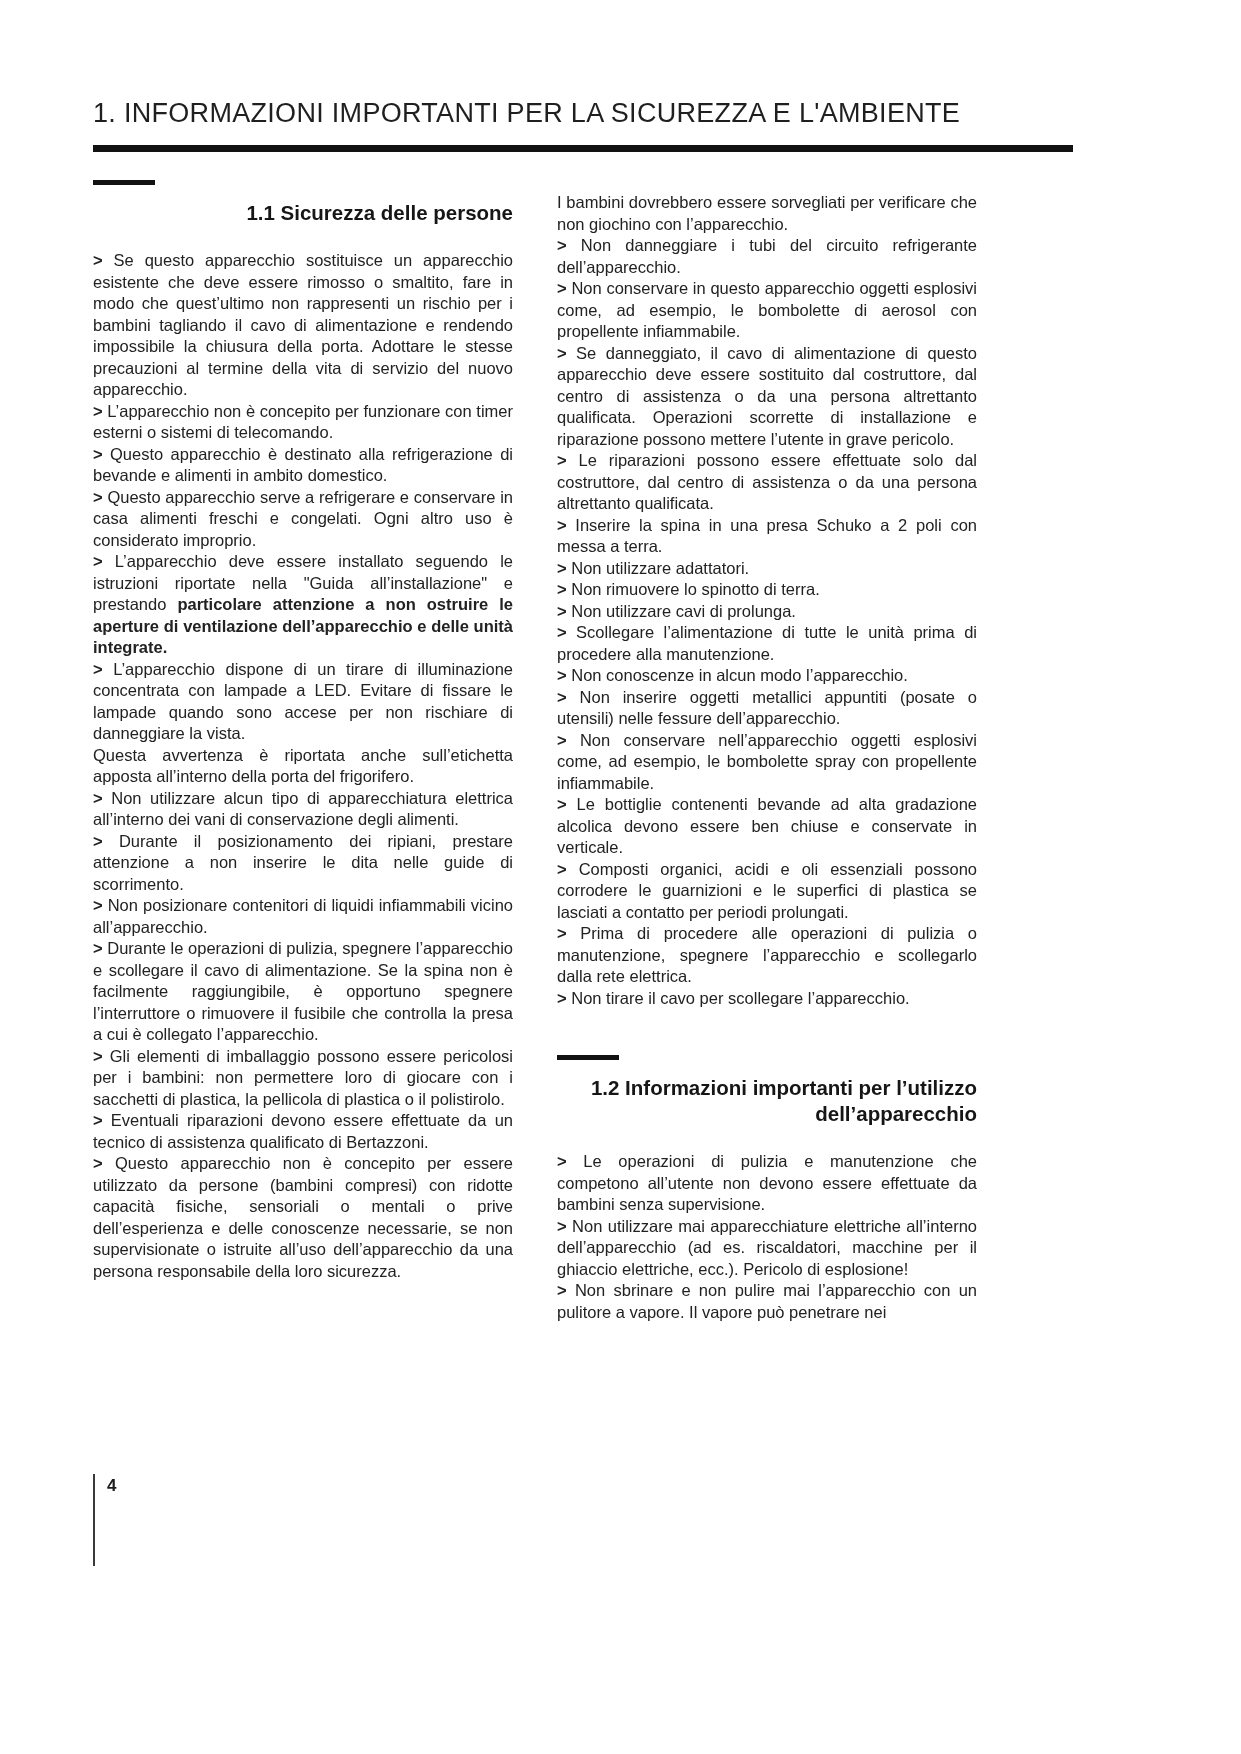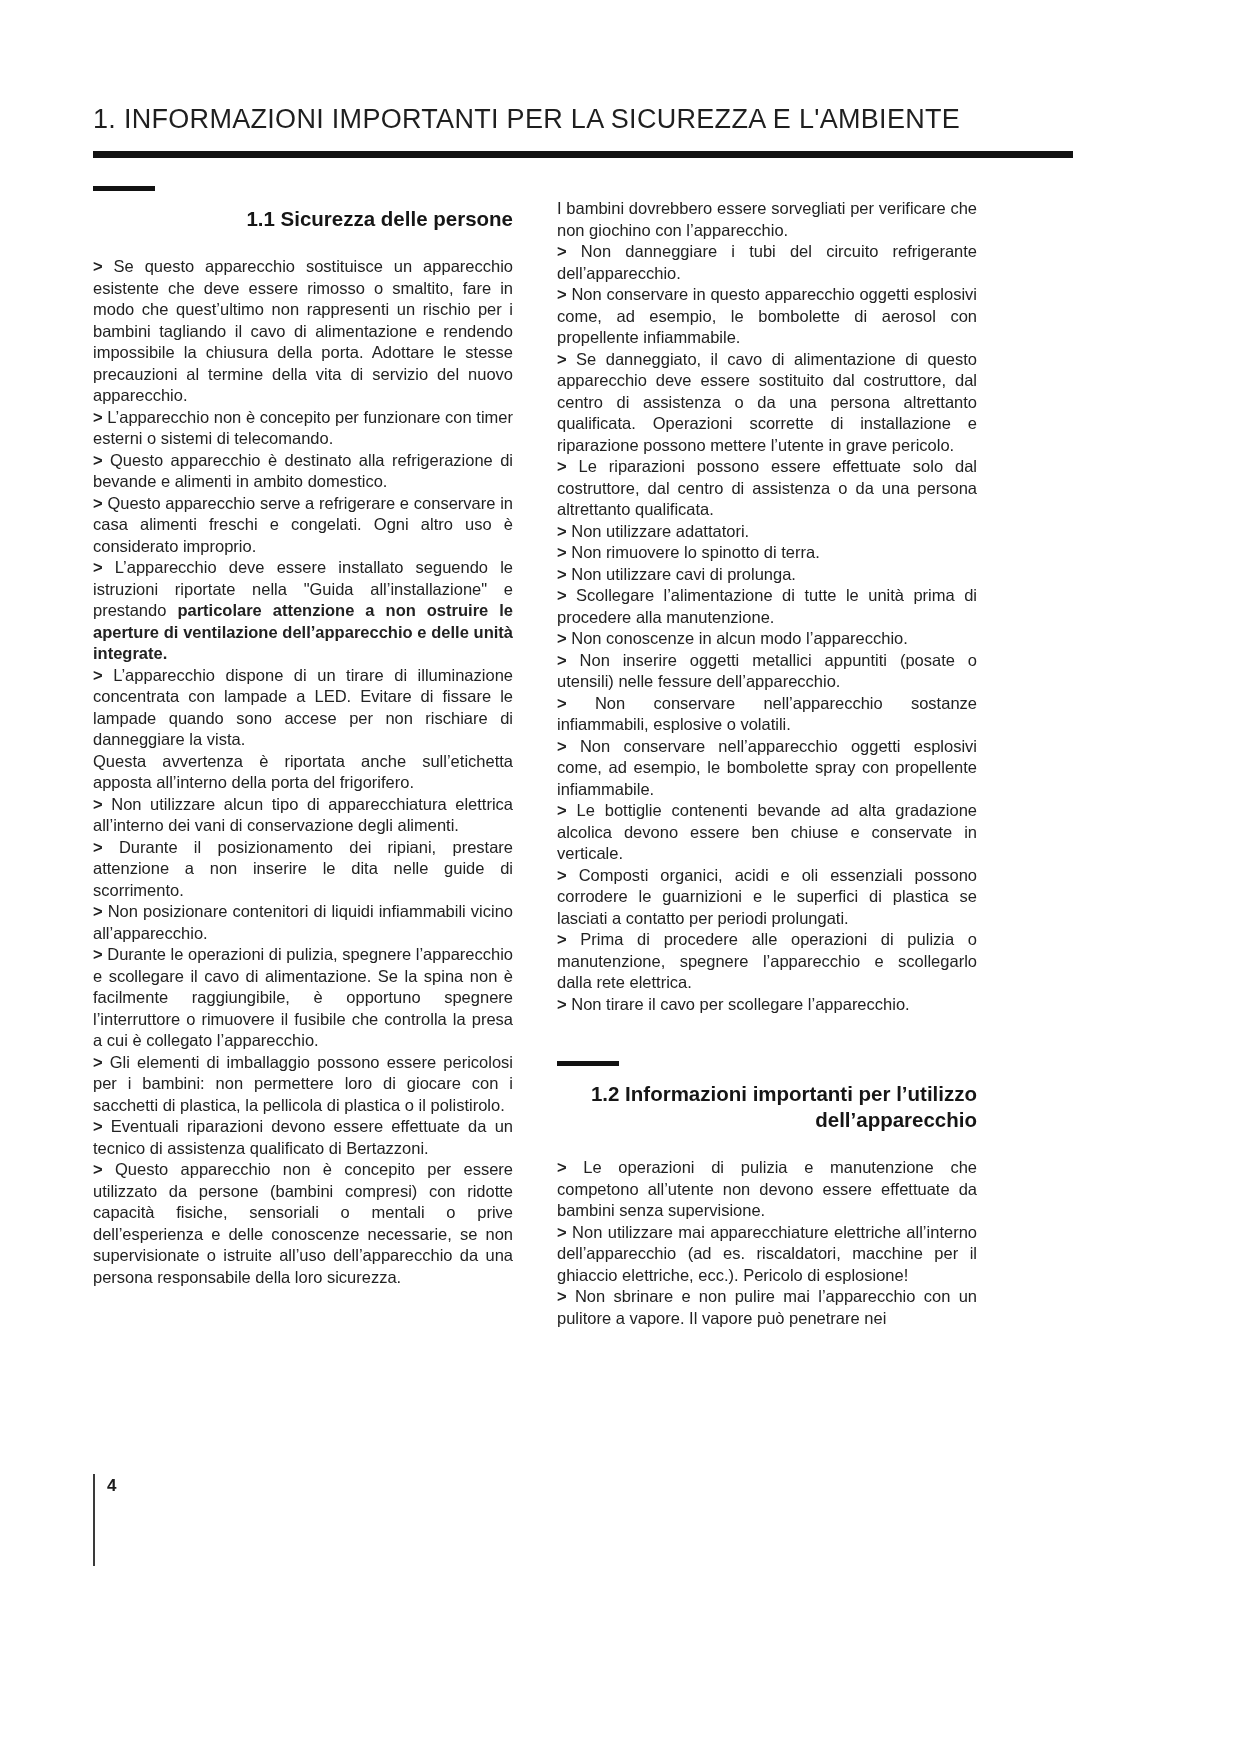--- a/index.html
+++ b/index.html
@@ -9,21 +9,21 @@
     width: 1241px;
     height: 1754px;
     background: #ffffff;
     font-family: "Liberation Sans", sans-serif;
     color: #1c1c1c;
     overflow: hidden;
   }
   .content {
     position: absolute;
     left: 93px;
-    top: 104px;
+    top: 98px;
     width: 980px;
   }
   .title {
     font-size: 27px;
     font-weight: 400;
     letter-spacing: 0.3px;
     color: #1f1f1f;
     white-space: nowrap;
   }
   .title-rule {
@@ -109,27 +109,27 @@
           </div>
       </div>
 
       <div class="col">
         <div class="paras paras-top">
             <p class="para"><span>I bambini dovrebbero essere sorvegliati per verificare che non giochino con l’apparecchio.</span></p>
             <p class="para"><span class="marker">&gt;</span> <span>Non danneggiare i tubi del circuito refrigerante dell’apparecchio.</span></p>
             <p class="para"><span class="marker">&gt;</span> <span>Non conservare in questo apparecchio oggetti esplosivi come, ad esempio, le bombolette di aerosol con propellente infiammabile.</span></p>
             <p class="para"><span class="marker">&gt;</span> <span>Se danneggiato, il cavo di alimentazione di questo apparecchio deve essere sostituito dal costruttore, dal centro di assistenza o da una persona altrettanto qualificata. Operazioni scorrette di installazione e riparazione possono mettere l’utente in grave pericolo.</span></p>
             <p class="para"><span class="marker">&gt;</span> <span>Le riparazioni possono essere effettuate solo dal costruttore, dal centro di assistenza o da una persona altrettanto qualificata.</span></p>
+            <p class="para"><span class="marker">&gt;</span> <span>Inserire la spina in una presa Schuko a 2 poli con messa a terra.</span></p>
             <p class="para"><span class="marker">&gt;</span> <span>Non utilizzare adattatori.</span></p>
             <p class="para"><span class="marker">&gt;</span> <span>Non rimuovere lo spinotto di terra.</span></p>
             <p class="para"><span class="marker">&gt;</span> <span>Non utilizzare cavi di prolunga.</span></p>
             <p class="para"><span class="marker">&gt;</span> <span>Scollegare l’alimentazione di tutte le unità prima di procedere alla manutenzione.</span></p>
             <p class="para"><span class="marker">&gt;</span> <span>Non conoscenze in alcun modo l’apparecchio.</span></p>
             <p class="para"><span class="marker">&gt;</span> <span>Non inserire oggetti metallici appuntiti (posate o utensili) nelle fessure dell’apparecchio.</span></p>
-            <p class="para"><span class="marker">&gt;</span> <span>Non conservare nell’apparecchio sostanze infiammabili, esplosive o volatili.</span></p>
             <p class="para"><span class="marker">&gt;</span> <span>Non conservare nell’apparecchio oggetti esplosivi come, ad esempio, le bombolette spray con propellente infiammabile.</span></p>
             <p class="para"><span class="marker">&gt;</span> <span>Le bottiglie contenenti bevande ad alta gradazione alcolica devono essere ben chiuse e conservate in verticale.</span></p>
             <p class="para"><span class="marker">&gt;</span> <span>Composti organici, acidi e oli essenziali possono corrodere le guarnizioni e le superfici di plastica se lasciati a contatto per periodi prolungati.</span></p>
             <p class="para"><span class="marker">&gt;</span> <span>Prima di procedere alle operazioni di pulizia o manutenzione, spegnere l’apparecchio e scollegarlo dalla rete elettrica.</span></p>
             <p class="para"><span class="marker">&gt;</span> <span>Non tirare il cavo per scollegare l’apparecchio.</span></p>
           </div>
         <div class="sec-block">
           <div class="section-rule"></div>
           <h2 class="sec">1.2 Informazioni importanti per l’utilizzo dell’apparecchio</h2>
           <div class="paras">

